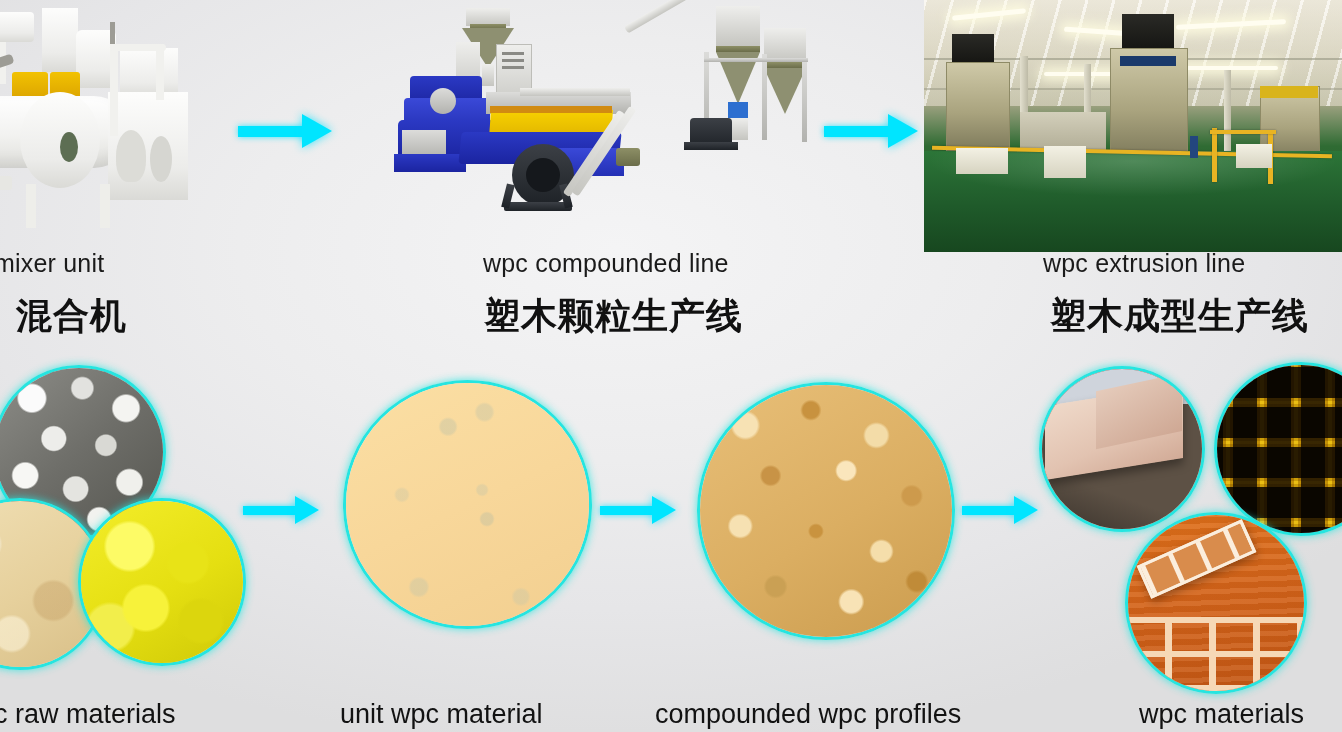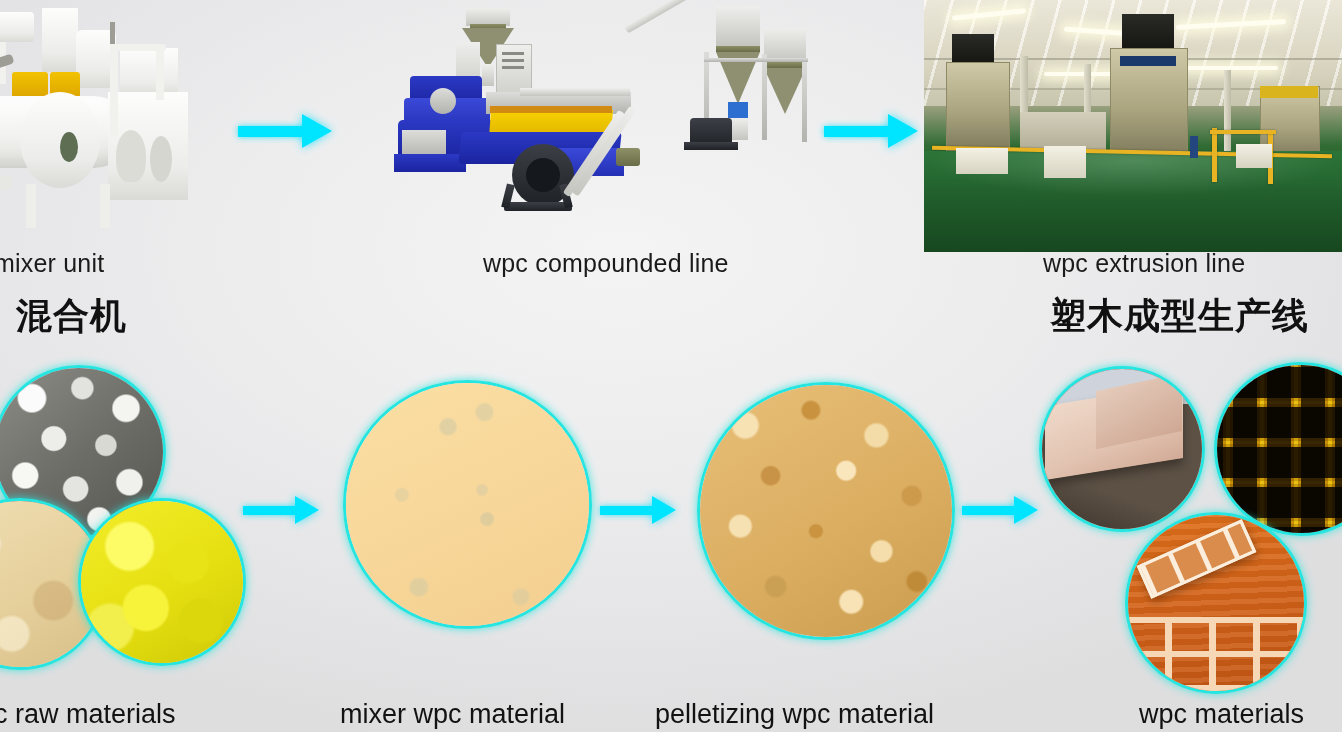--- a/index.html
+++ b/index.html
@@ -424,20 +424,21 @@
   </div>
   <div class="arrow" style="left:824px; top:114px; width:96px; height:34px;">
     <div class="shaft" style="top:12px; width:68px;"></div>
     <div class="head" style="left:64px; top:0;"></div>
   </div>
 
   <div class="abs label-en" style="left:-6px; top:249px;">mixer unit</div>
   <div class="abs label-cn" style="left:16px; top:292px;">混合机</div>
 
   <div class="abs label-en" style="left:483px; top:249px;">wpc compounded line</div>
+  <div class="abs label-cn" style="left:484px; top:292px;">塑木颗粒生产线</div>
 
   <div class="abs label-cn" style="left:1050px; top:292px;">塑木成型生产线</div>
   <div class="abs label-en" style="left:1043px; top:249px;">wpc extrusion line</div>
 
   <div class="circ" style="left:-8px; top:365px; width:168px; height:168px;">
     <div class="tex-pellets"></div>
   </div>
   <div class="circ" style="left:-66px; top:498px; width:166px; height:166px;">
     <div class="tex-wood"></div>
   </div>
@@ -476,18 +477,18 @@
   <div class="arrow small" style="left:600px; top:496px; width:80px; height:28px;">
     <div class="shaft" style="top:10px; width:54px;"></div>
     <div class="head" style="left:52px; top:0;"></div>
   </div>
   <div class="arrow small" style="left:962px; top:496px; width:80px; height:28px;">
     <div class="shaft" style="top:10px; width:54px;"></div>
     <div class="head" style="left:52px; top:0;"></div>
   </div>
 
   <div class="abs label-bottom" style="left:-6px; top:699px;">c raw materials</div>
-  <div class="abs label-bottom" style="left:340px; top:699px;">mixer wpc material</div>
-  <div class="abs label-bottom" style="left:655px; top:699px;">pelletizing wpc material</div>
+  <div class="abs label-bottom" style="left:340px; top:699px;">unit wpc material</div>
+  <div class="abs label-bottom" style="left:655px; top:699px;">compounded wpc profiles</div>
   <div class="abs label-bottom" style="left:1139px; top:699px;">wpc materials</div>
 
 
 </div>
 
 </body></html>

